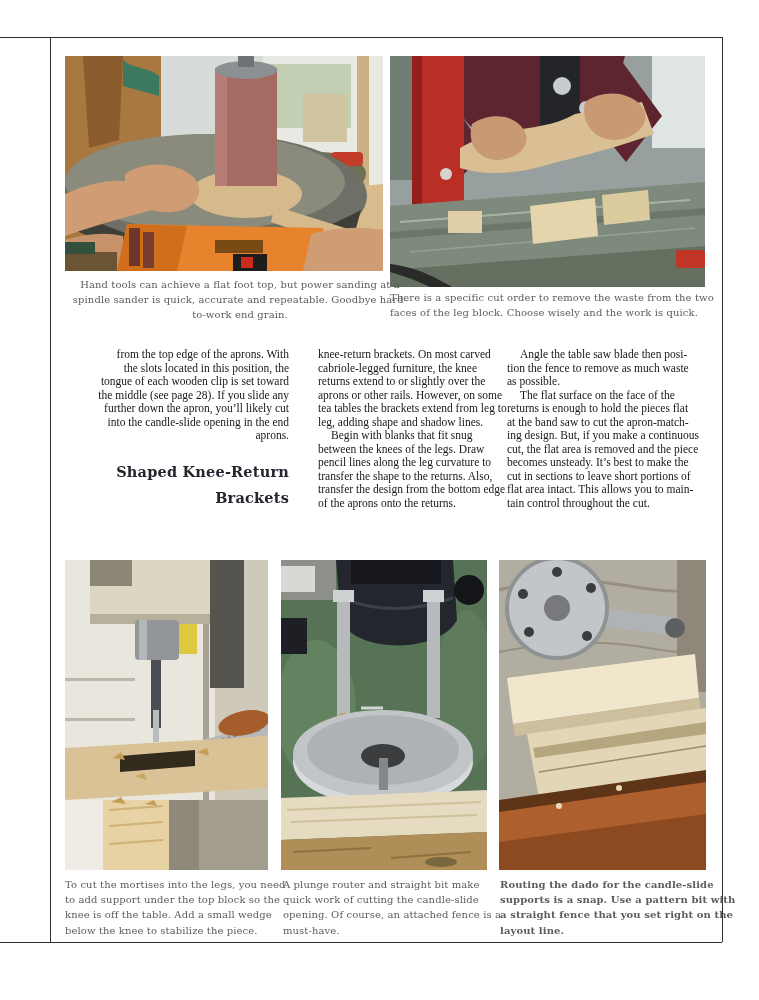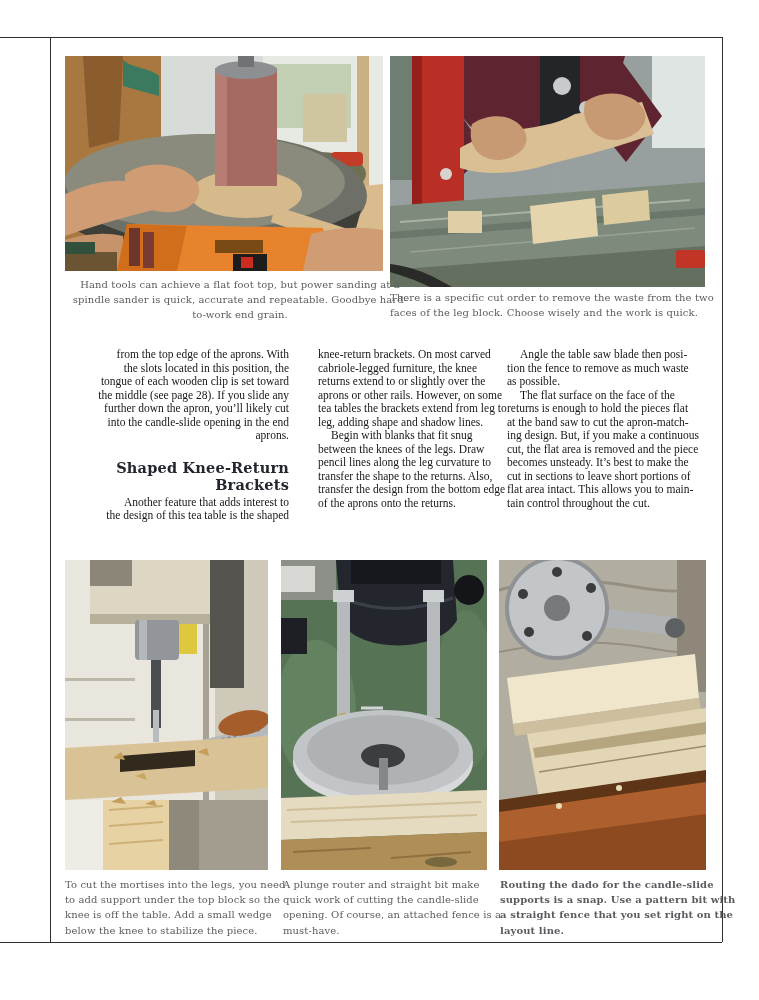--- a/index.html
+++ b/index.html
@@ -7,21 +7,21 @@
         font-family:"Liberation Serif",serif;}
   .rule{position:absolute;background:#2e2e2c;}
   .photo{position:absolute;overflow:hidden;background:#d8d5ce;}
   .photo svg{display:block;width:100%;height:100%;}
   .caption{position:absolute;font-family:"DejaVu Serif",serif;font-size:10px;line-height:15.2px;
            color:#5a5c5f;white-space:pre;letter-spacing:0.1px;}
   .col{position:absolute;top:348px;font-size:11.5px;line-height:13.5px;color:#17171a;}
   .col p{margin:0;white-space:pre;}
   .col p.indent{text-indent:13px;}
   .col h2{margin:16px 0 3px 0;font-family:"DejaVu Serif",serif;font-weight:bold;
-          font-size:14.5px;line-height:17px;color:#23262e;letter-spacing:0.2px;white-space:pre;}
+          font-size:14.5px;line-height:26px;color:#23262e;letter-spacing:0.2px;white-space:pre;}
   #footer{position:absolute;left:0;top:953px;width:706px;text-align:right;
           font-family:"DejaVu Serif",serif;font-size:10.5px;color:#4d4f55;letter-spacing:1.8px;}
   #footer .pagenum{font-weight:bold;color:#2a2c32;letter-spacing:1px;}
   #footer .sep{color:#4d4f55;padding:0 2px;}
 </style>
 </head>
 <body>
 
 <div id="page">
 
@@ -110,22 +110,20 @@
   <div class="col" style="left:65px;width:224px;text-align:right;">
     <p>from the top edge of the aprons. With
 the slots located in this position, the
 tongue of each wooden clip is set toward
 the middle (see page 28). If you slide any
 further down the apron, you’ll likely cut
 into the candle-slide opening in the end
 aprons.</p>
     <h2>Shaped Knee-Return
 Brackets</h2>
-    <p>Another feature that adds interest to
-the design of this tea table is the shaped</p>
   </div>
   <div class="col" style="left:288px;width:224px;margin-left:30px;">
     <p>knee-return brackets. On most carved
 cabriole-legged furniture, the knee
 returns extend to or slightly over the
 aprons or other rails. However, on some
 tea tables the brackets extend from leg to
 leg, adding shape and shadow lines.</p>
     <p class="indent">Begin with blanks that fit snug
 between the knees of the legs. Draw

